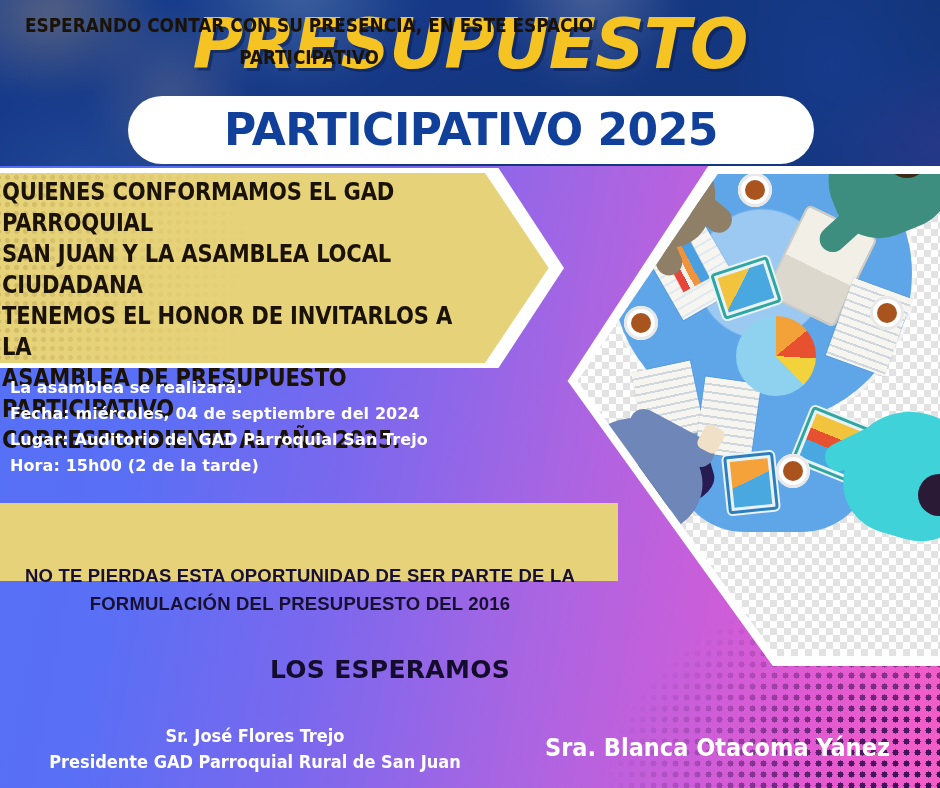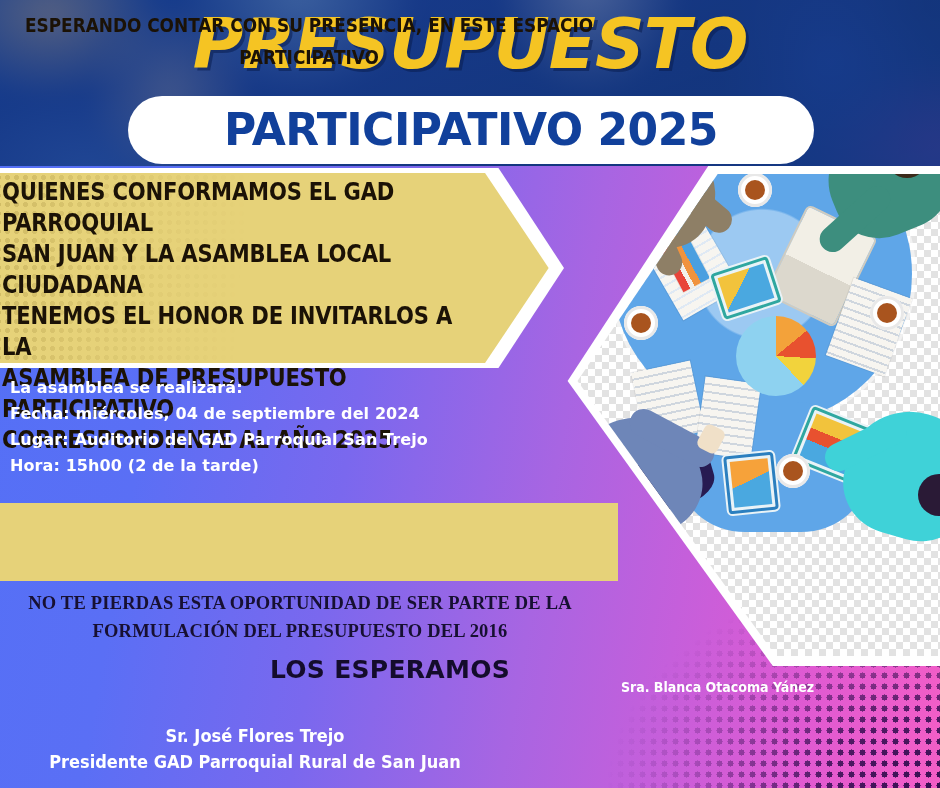--- a/index.html
+++ b/index.html
@@ -318,24 +318,24 @@
     font-size: 20px;
     line-height: 1.62;
     color: #1b1206;
     transform: scaleX(.94);
     transform-origin: center top;
   }
 
   
   .cta {
     position: absolute;
-    left: 0; top: 589px;
+    left: 0; top: 562px;
     width: 600px;
     text-align: center;
-    font-family: Liberation Serif, serif;
+    font-family: Liberation Sans, sans-serif;
     font-weight: bold;
     font-size: 18.5px;
     line-height: 1.52;
     color: #171032;
     letter-spacing: .2px;
   }
   .los-esperamos {
     position: absolute;
     left: 0; top: 655px;
     width: 780px;
@@ -350,21 +350,21 @@
   
   .sig {
     position: absolute;
     font-family: "DejaVu Sans Condensed", "Liberation Sans", sans-serif;
     font-weight: bold;
     text-align: center;
     color: #ffffff;
     line-height: 1.42;
   }
   .sig-left  { left: 30px;  top: 723px; width: 450px; font-size: 18px; }
-  .sig-right { left: 495px; top: 678px; width: 445px; font-size: 14px; }
+  .sig-right { left: 495px; top: 730px; width: 445px; font-size: 25px; }
   .sig .name { display: block; }
   .sig .role { display: block; }
 </style>
 </head>
 <body>
 
 <div id="poster">
 
   <div class="header">
     <div class="header-photo"></div>

